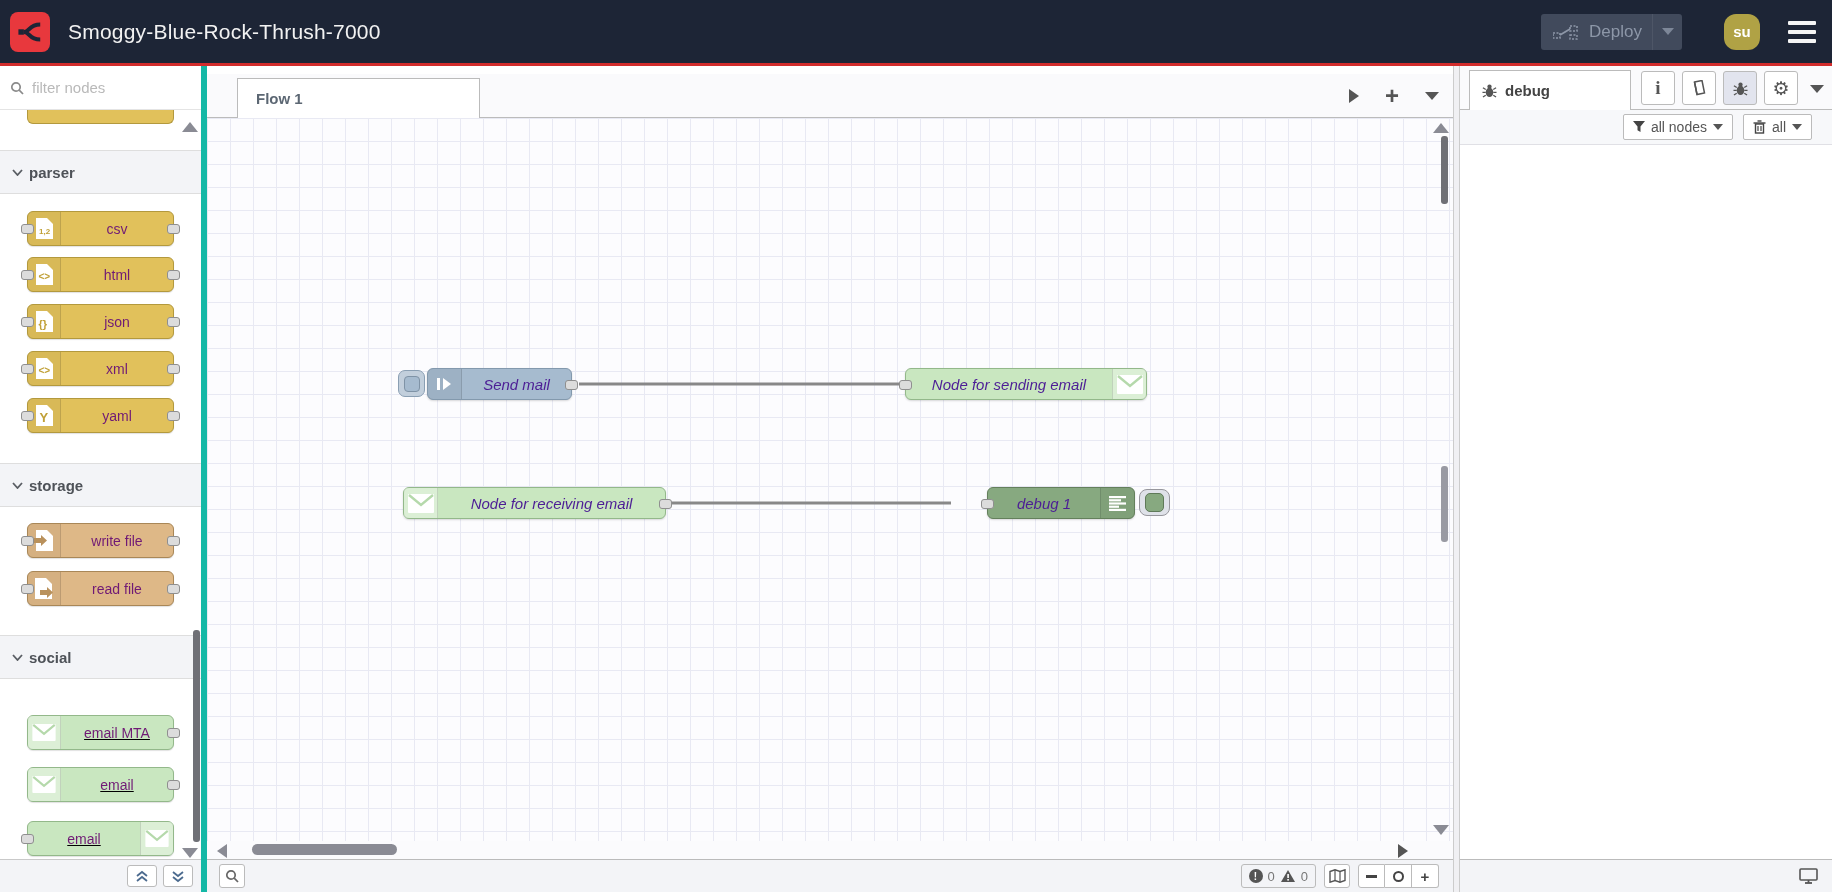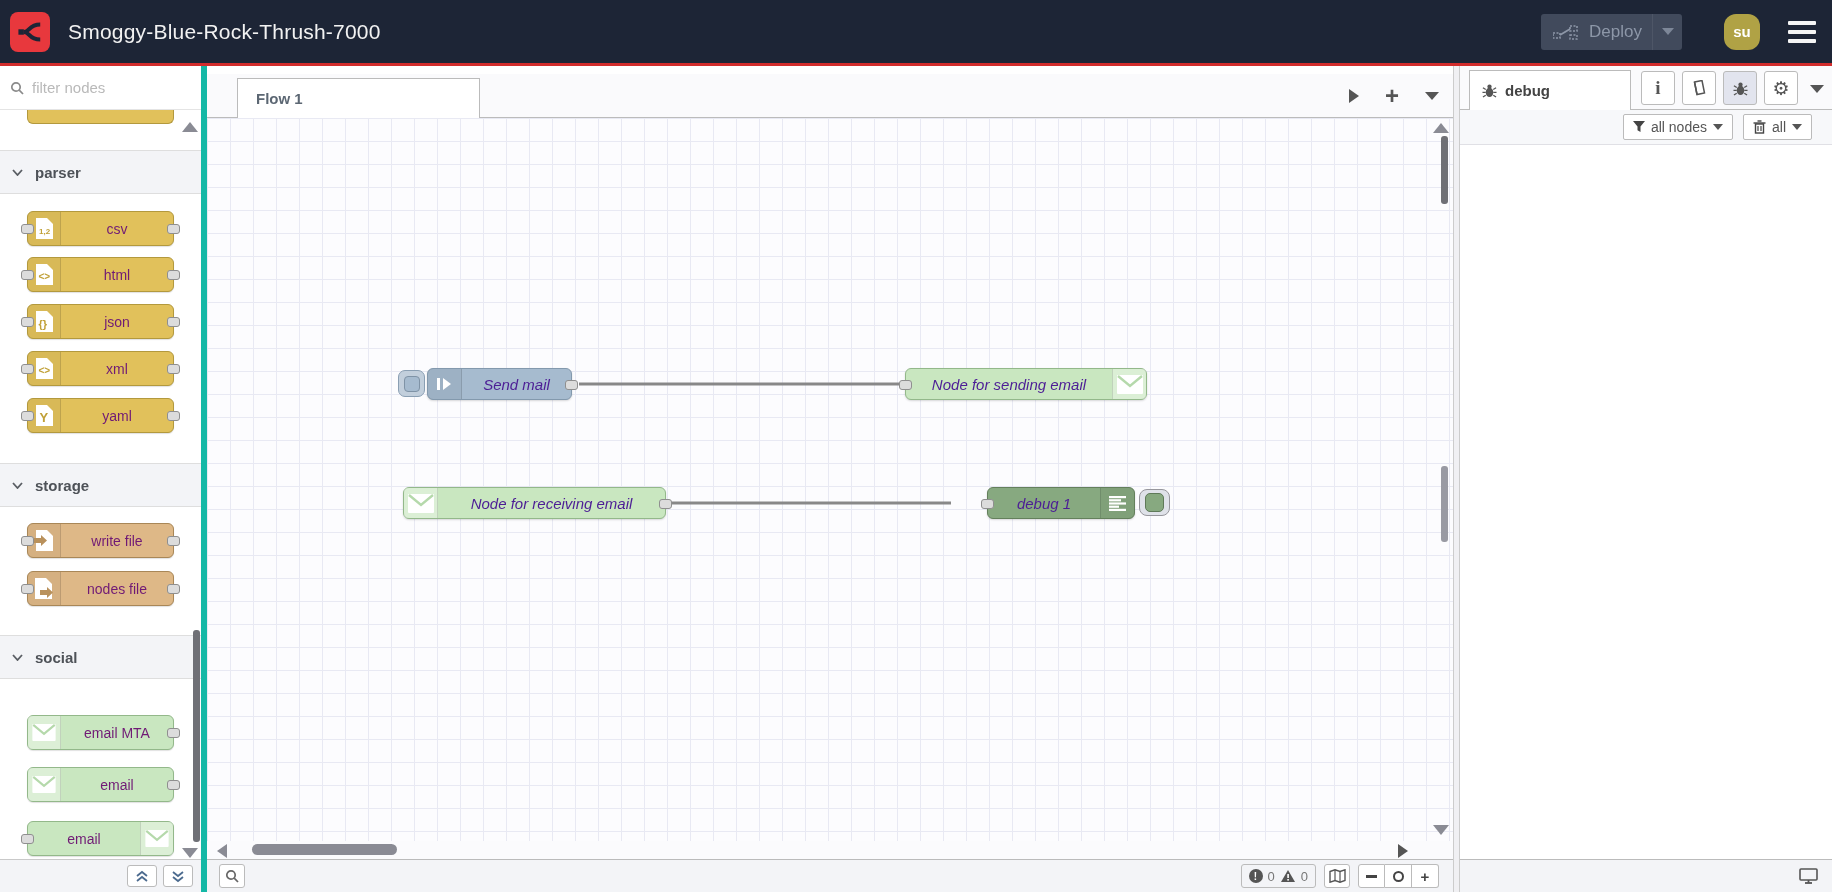--- a/index.html
+++ b/index.html
@@ -20,27 +20,27 @@
 
   
   .main { display:flex; height:826px; }
 
   
   .palette { width:207px; border-right:6px solid #14b8a6; display:flex; flex-direction:column; background:#fff; }
   .palette-search { height:44px; border-bottom:1px solid #e4e4e4; display:flex; align-items:center; padding:0 10px; gap:8px; }
   .palette-search input { border:none; outline:none; font-size:15px; color:#555; width:150px; font-family:"Liberation Sans",sans-serif; }
   .palette-search input::placeholder { color:#b9b9b9; }
   .palette-content { position:relative; flex:1; overflow:hidden; }
-  .cat-header { position:absolute; left:0; right:0; height:44px; background:#f3f4f7; border-top:1px solid #dedede; border-bottom:1px solid #dedede; display:flex; align-items:center; padding-left:12px; gap:12px; }
+  .cat-header { position:absolute; left:0; right:0; height:44px; background:#f3f4f7; border-top:1px solid #dedede; border-bottom:1px solid #dedede; display:flex; align-items:center; padding-left:12px; gap:6px; }
   .cat-header .cat-label { font-size:15px; font-weight:bold; color:#4e5258; }
   .pnode { position:absolute; left:27px; width:147px; height:35px; border-radius:6px; display:flex; box-shadow:0 1px 1px rgba(0,0,0,0.12); }
   .pnode .plabel { flex:1; display:flex; align-items:center; justify-content:center; font-size:14px; color:#701a75; }
   .pnode-yellow { background:#e1c15b; border:1.5px solid #b3993d; }
   .pnode-tan { background:#deb887; border:1.5px solid #a98757; }
-  .pnode-green { background:#c9e7c0; border:1.5px solid #93b88a; }
+  .pnode-green { background:#c9e7c0; border:1.5px solid #93b88a;text-decoration:underline; }
   .chip { width:33px; flex:0 0 auto; display:flex; align-items:center; justify-content:center; }
   .chip-left { border-right:1px solid rgba(0,0,0,0.12); background:rgba(0,0,0,0.04); border-radius:4px 0 0 4px; }
   .chip-right { border-left:1px solid rgba(0,0,0,0.12); background:rgba(255,255,255,0.3); border-radius:0 4px 4px 0; }
   .chip-lightgreen { background:rgba(255,255,255,0.35); }
   .port { position:absolute; width:13px; height:10px; background:#dcdcdc; border:1px solid #8f8f8f; border-radius:3px; top:12px; }
   .port-l { left:-7px; } .port-r { right:-7px; }
   .cutnode { position:absolute; top:-8px; left:27px; width:147px; height:22px; background:#e1c15b; border:1.5px solid #b3993d; border-top:none; border-radius:0 0 6px 6px; }
   .pal-scroll-up { position:absolute; top:12px; right:3px; width:0; height:0; border-left:8px solid transparent; border-right:8px solid transparent; border-bottom:10px solid #8a8b94; }
   .pal-scroll-down { position:absolute; top:738px; right:3px; width:0; height:0; border-left:8px solid transparent; border-right:8px solid transparent; border-top:10px solid #8a8b94; }
   .pal-thumb { position:absolute; right:1px; top:520px; width:7px; height:212px; background:#6f7076; border-radius:3px; }
@@ -255,21 +255,21 @@
         <div class="port port-r"></div>
       </div>
 
       <div class="pnode pnode-tan" style="top:461px;">
         <div class="chip chip-left">
           <svg width="20" height="23" viewBox="0 0 20 23">
               <path d="M1,1 H12 L18,7 V22 H1 Z" fill="#fff"></path>
               <path d="M6,13 h7 v-3 l6,5.5 -6,5.5 v-3 h-7 z" fill="#b9915c"></path>
             </svg>
         </div>
-        <div class="plabel">nodes file</div>
+        <div class="plabel">read file</div>
         <div class="port port-l"></div>
         <div class="port port-r"></div>
       </div>
 
       <div class="cat-header" style="top:525px;">
         <svg width="11" height="7" viewBox="0 0 11 7">
             <polyline points="1,1 5.5,6 10,1" fill="none" stroke="#5a5e64" stroke-width="1.8"></polyline>
           </svg>
         <span class="cat-label">social</span>
       </div>

